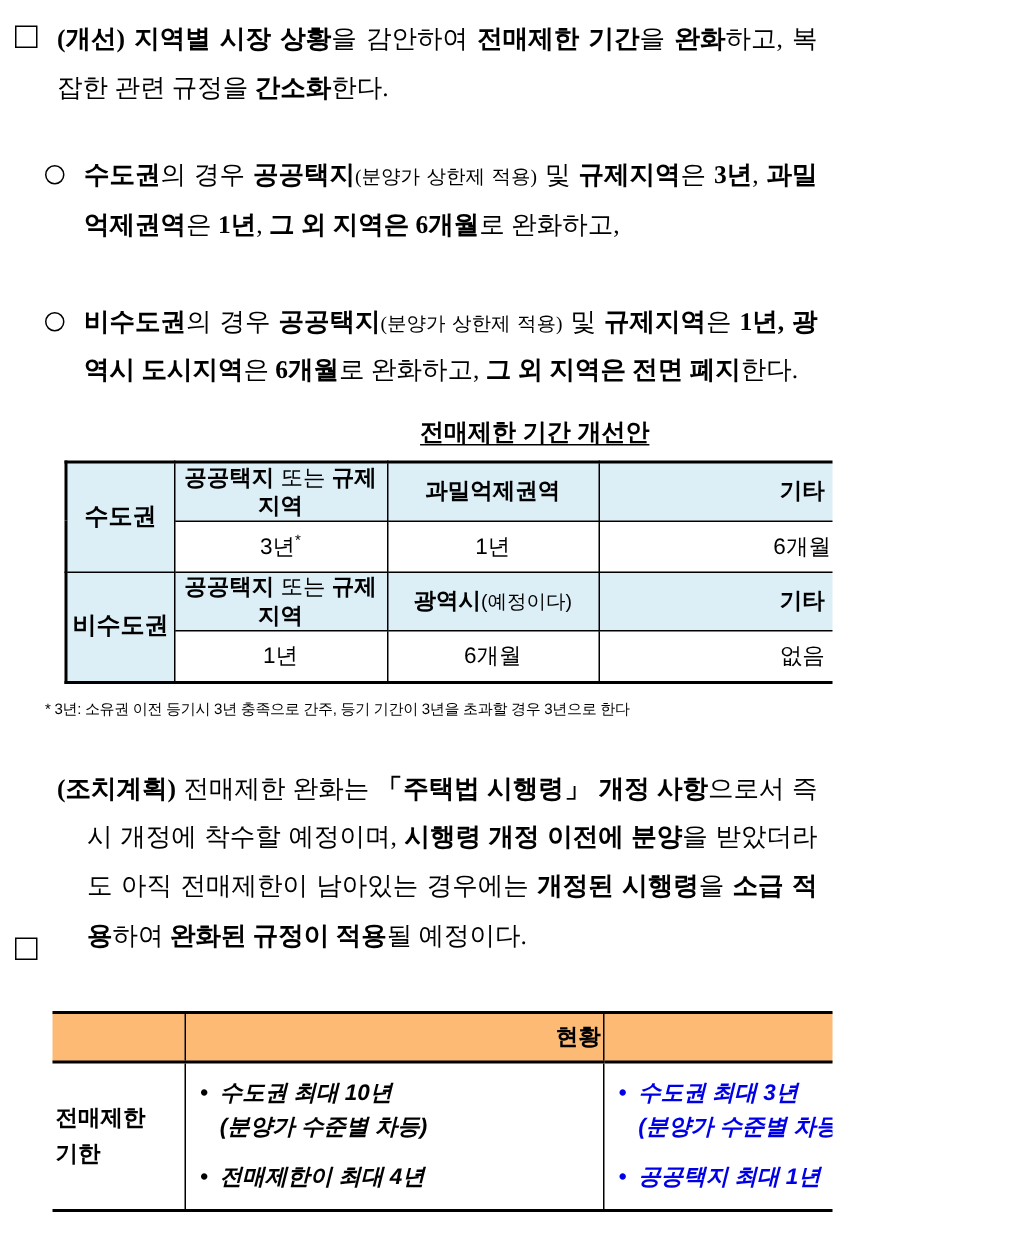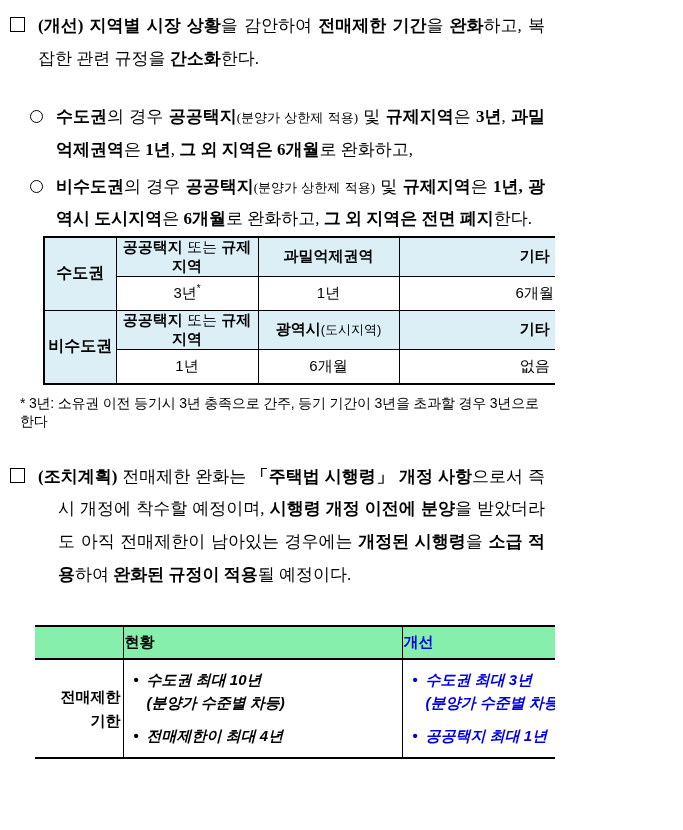--- a/index.html
+++ b/index.html
@@ -12,49 +12,49 @@
   .para{display:flex;font-size:17px;line-height:1.92;text-align:justify;}
   .para .mk{flex:0 0 auto;display:flex;justify-content:flex-start;padding-top:7px;}
   .lv1 .mk{width:28px;}
   .lv2{padding-left:20px;}
   .lv2 .mk{width:26px;padding-top:9px;}
   .sq{display:inline-block;width:13px;height:13px;border:1.5px solid #000;background:#fff;}
   .ci{display:inline-block;width:11px;height:11px;border:1.6px solid #000;border-radius:50%;background:#fff;}
   .ptxt{flex:1 1 auto;}
   .hang .ptxt{padding-left:20px;text-indent:-20px;}
   .mb1{margin-bottom:26px;}
-  .mb2{margin-bottom:4px;}
+  .mb2{margin-bottom:32px;}
   .seg-b{font-weight:bold;}
   .seg-s{font-size:13px;}
   .seg-sup{vertical-align:super;font-size:10px;line-height:0;}
   
   .t1-title{width:627px;margin:14px 0 8px 33px;text-align:center;
     font-family:"Liberation Sans","DejaVu Sans",sans-serif;font-size:16px;font-weight:bold;}
   .t1-title .ul{text-decoration:underline;text-underline-offset:3px;}
   table.t1{border-collapse:collapse;border:2px solid #000;width:627px;margin-left:33px;
     font-family:"Liberation Sans","DejaVu Sans",sans-serif;table-layout:fixed;}
   table.t1 th,table.t1 td{border:1px solid #000;text-align:center;vertical-align:middle;
     height:33px;font-size:15px;font-weight:normal;padding:0 2px;}
   table.t1 .fill{background:#DCEEF6;}
   table.t1 .lbl{font-weight:bold;font-size:16px;}
-  .fnote{margin:10px 0 0 10px;font-family:"Liberation Sans","DejaVu Sans",sans-serif;
-    font-size:14px;letter-spacing:-0.2px;}
-  .gap1{margin-top:30px;}
+  .fnote{margin:10px 0 0 20px;font-family:"Liberation Sans","DejaVu Sans",sans-serif;
+    font-size:10px;letter-spacing:-0.2px;}
+  .gap1{margin-top:30px;align-items:flex-end;}
   
   table.t2{border-collapse:collapse;width:633px;margin:34px 0 0 25px;
     border-top:2px solid #000;border-bottom:2px solid #000;
     font-family:"Liberation Sans","DejaVu Sans",sans-serif;table-layout:fixed;}
   table.t2 th,table.t2 td{font-size:15px;vertical-align:middle;}
-  table.t2 tr.hd th{background:#86efac;border-bottom:2px solid #000;height:29px;
-    text-align:left;font-weight:bold;}
+  table.t2 tr.hd th{background:#fdba74;border-bottom:2px solid #000;height:29px;
+    text-align:right;font-weight:bold;}
   table.t2 .c1{border-right:1.5px solid #000;}
   table.t2 tr.r1 th,table.t2 tr.r1 td{border-bottom:1.5px solid #000;}
   table.t2 tr.r1 .c2{border-right:1.5px solid #000;}
   table.t2 tr.hd .c2{border-right:1.5px solid #000;}
-  table.t2 .lbl{text-align:right;font-weight:bold;line-height:1.55;padding:6px 2px;}
+  table.t2 .lbl{text-align:left;font-weight:bold;line-height:1.55;padding:6px 2px;}
   table.t2 td{padding:9px 10px;font-weight:bold;text-align:left;}
   table.t2 tr.r2 td{padding:7px 10px;}
   .bi{display:flex;align-items:flex-start;}
   .bi .dot{flex:0 0 13px;line-height:1.5;}
   .bi .bt{line-height:1.5;font-style:italic;}
   .bi.mt{margin-top:11px;}
   .blue-tx,.blue-tx .dot,.blue-tx div{color:#0000E6;}
 </style>
 </head>
 <body>
@@ -75,20 +75,23 @@
     <div class="ptxt"><span class="seg-b">수도권</span><span>의 경우 </span><span class="seg-b">공공택지</span><span class="seg-s">(분양가 상한제 적용)</span><span> 및 </span><span class="seg-b">규제지역</span><span>은 </span><span class="seg-b">3년</span><span>, </span><span class="seg-b">과밀억제권역</span><span>은 </span><span class="seg-b">1년</span><span>, </span><span class="seg-b">그 외 지역은 6개월</span><span>로 완화하고,</span></div>
   </div>
 
   <div class="para lv2">
     <span class="mk">
         <span class="ci"></span>
       </span>
     <div class="ptxt"><span class="seg-b">비수도권</span><span>의 경우 </span><span class="seg-b">공공택지</span><span class="seg-s">(분양가 상한제 적용)</span><span> 및 </span><span class="seg-b">규제지역</span><span>은 </span><span class="seg-b">1년,</span><span> </span><span class="seg-b">광역시 도시지역</span><span>은 </span><span class="seg-b">6개월</span><span>로 완화하고, </span><span class="seg-b">그 외 지역은 전면 폐지</span><span>한다.</span></div>
   </div>
 
+  <div class="t1-title">
+    <span class="ul">전매제한 기간 개선안</span>
+  </div>
 
   <table class="t1">
     <colgroup>
         <col style="width:72px">
         <col style="width:142px">
         <col style="width:141px">
         <col style="width:272px">
       </colgroup>
     <tbody>
       <tr>
@@ -98,21 +101,21 @@
         <th class="fill"><span class="seg-b">기타</span></th>
       </tr>
       <tr>
         <td><span>3년</span><span class="seg-sup">*</span></td>
         <td><span>1년</span></td>
         <td><span>6개월</span></td>
       </tr>
       <tr>
         <th class="fill lbl" rowspan="2">비수도권</th>
         <th class="fill"><span class="seg-b">공공택지</span><span> 또는 </span><span class="seg-b">규제지역</span></th>
-        <th class="fill"><span class="seg-b">광역시</span><span class="seg-s">(도시지역)</span></th>
+        <th class="fill"><span class="seg-b">광역시</span><span class="seg-s">(예정이다)</span></th>
         <th class="fill"><span class="seg-b">기타</span></th>
       </tr>
       <tr>
         <td><span>1년</span></td>
         <td><span>6개월</span></td>
         <td><span>없음</span></td>
       </tr>
     </tbody>
   </table>
 

